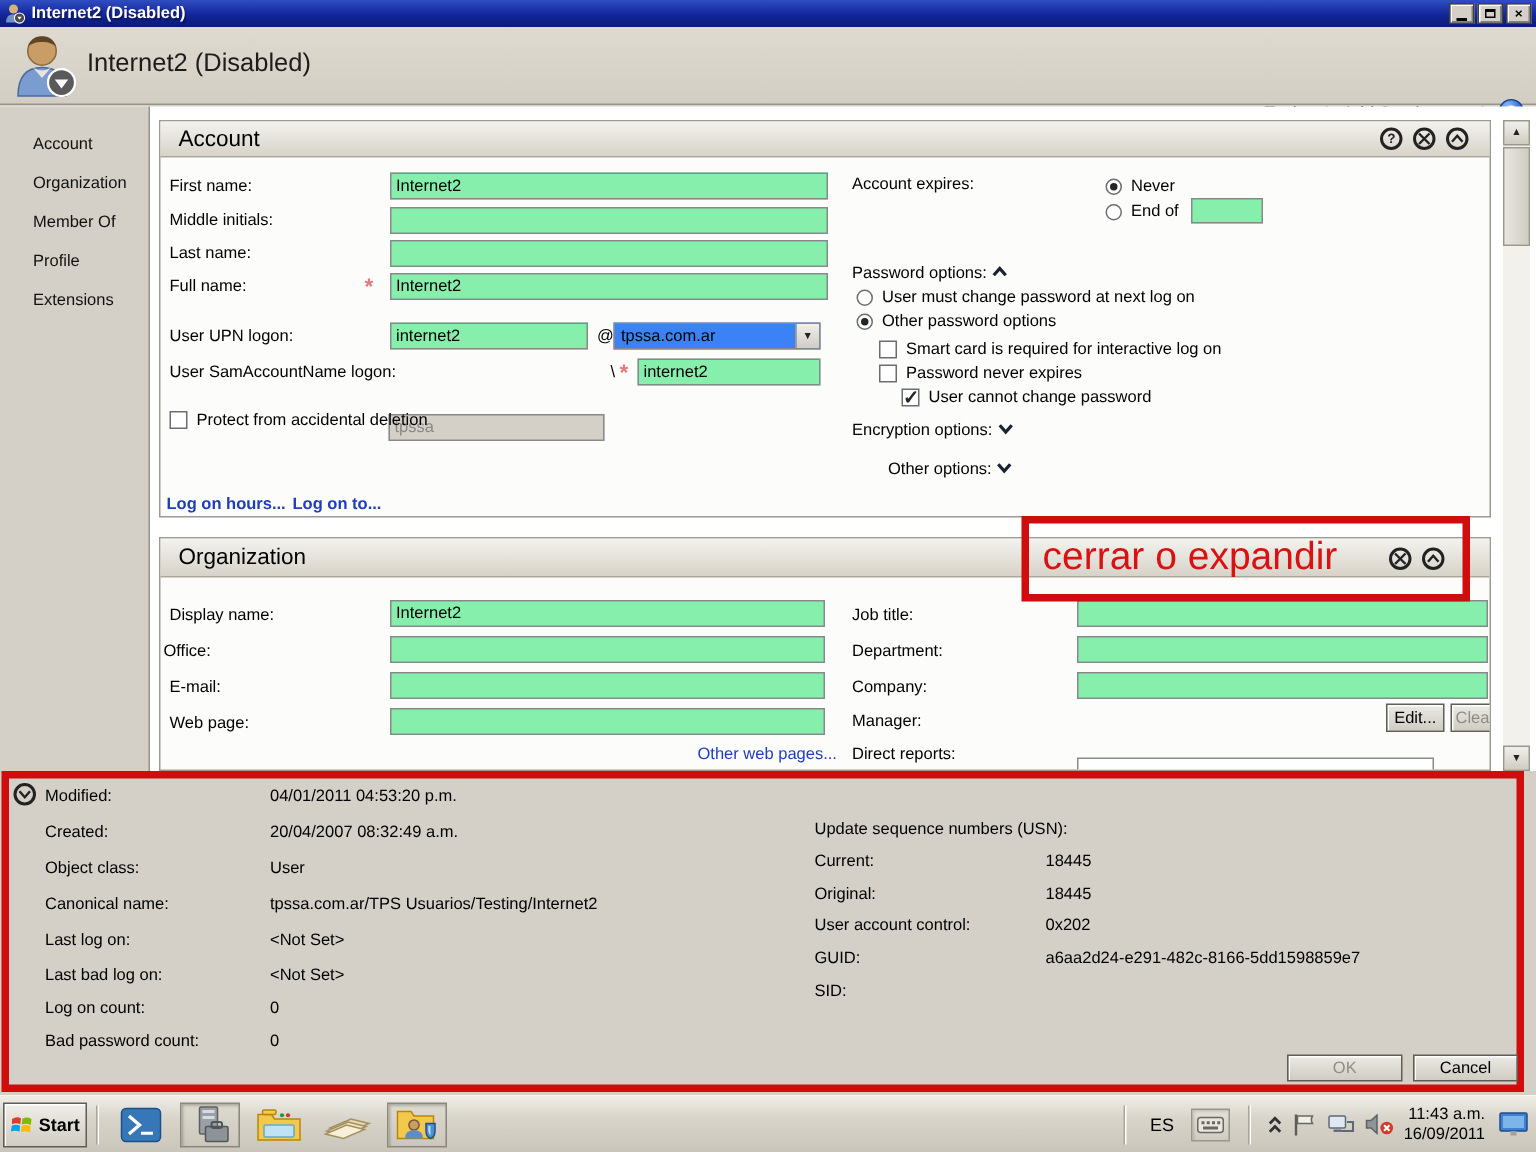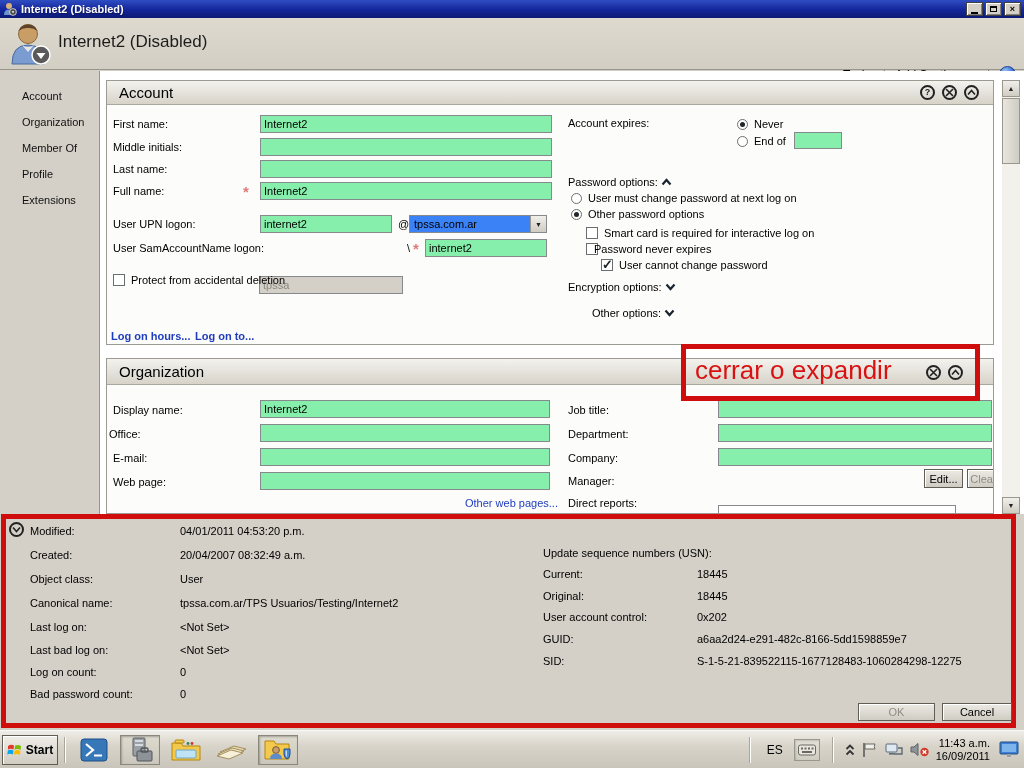--- a/index.html
+++ b/index.html
@@ -216,21 +216,21 @@
   <span class="flabel" style="left:461px;top:95px"><span>Password options:</span> <svg width="11" height="8" viewBox="0 0 11 8">
         <path d="M1.5 6.5 L5.5 2 L9.5 6.5" stroke="#1a2430" stroke-width="2.2" fill="none"></path>
       </svg></span>
   <span class="radio" style="left:464px;top:112px"></span>
   <span class="flabel" style="left:481px;top:111px">User must change password at next log on</span>
   <span class="radio sel" style="left:464px;top:128px"></span>
   <span class="flabel" style="left:481px;top:127px">Other password options</span>
   <span class="cb" style="left:479px;top:146px"></span>
   <span class="flabel" style="left:497px;top:146px">Smart card is required for interactive log on</span>
   <span class="cb" style="left:479px;top:162px"></span>
-  <span class="flabel" style="left:487px;top:162px">Password never expires</span>
+  <span class="flabel" style="left:497px;top:162px">Password never expires</span>
   <span class="cb checked" style="left:494px;top:178px"></span>
   <span class="flabel" style="left:512px;top:178px">User cannot change password</span>
 
   <span class="flabel" style="left:461px;top:200px"><span>Encryption options:</span> <svg width="11" height="8" viewBox="0 0 11 8">
         <path d="M1.5 1.5 L5.5 6 L9.5 1.5" stroke="#1a2430" stroke-width="2.2" fill="none"></path>
       </svg></span>
   <span class="flabel" style="left:485px;top:226px"><span>Other options:</span> <svg width="11" height="8" viewBox="0 0 11 8">
         <path d="M1.5 1.5 L5.5 6 L9.5 1.5" stroke="#1a2430" stroke-width="2.2" fill="none"></path>
       </svg></span>
 </div>
@@ -316,21 +316,20 @@
   <span class="drow-label" style="left:537px;top:28px">Update sequence numbers (USN):</span>
   <span class="drow-label" style="left:537px;top:49px">Current:</span>
   <span class="drow-value" style="left:691px;top:49px">18445</span>
   <span class="drow-label" style="left:537px;top:71px">Original:</span>
   <span class="drow-value" style="left:691px;top:71px">18445</span>
   <span class="drow-label" style="left:537px;top:92px">User account control:</span>
   <span class="drow-value" style="left:691px;top:92px">0x202</span>
   <span class="drow-label" style="left:537px;top:114px">GUID:</span>
   <span class="drow-value" style="left:691px;top:114px">a6aa2d24-e291-482c-8166-5dd1598859e7</span>
   <span class="drow-label" style="left:537px;top:136px">SID:</span>
-  <span class="drow-value" style="left:691px;top:136px">S-1-5-21-839522115-1677128483-1060284298-12275</span>
 
   <button class="btn disabled" style="left:852px;top:184px;width:77px;height:18px">OK</button>
   <button class="btn" style="left:936px;top:184px;width:70px;height:18px">Cancel</button>
 </div>
 
 <div class="taskbar">
   <div class="start-btn">
     <svg width="15" height="14" viewBox="0 0 15 14">
       <path d="M1 3 Q4 1 7 2.5 L6.5 6.5 Q3.5 5 1 6.5 Z" fill="#e23a2e"></path>
       <path d="M8 2.7 Q11 1.2 14 3 L13.5 7 Q10.5 5.4 7.5 6.7 Z" fill="#7fba00"></path>

